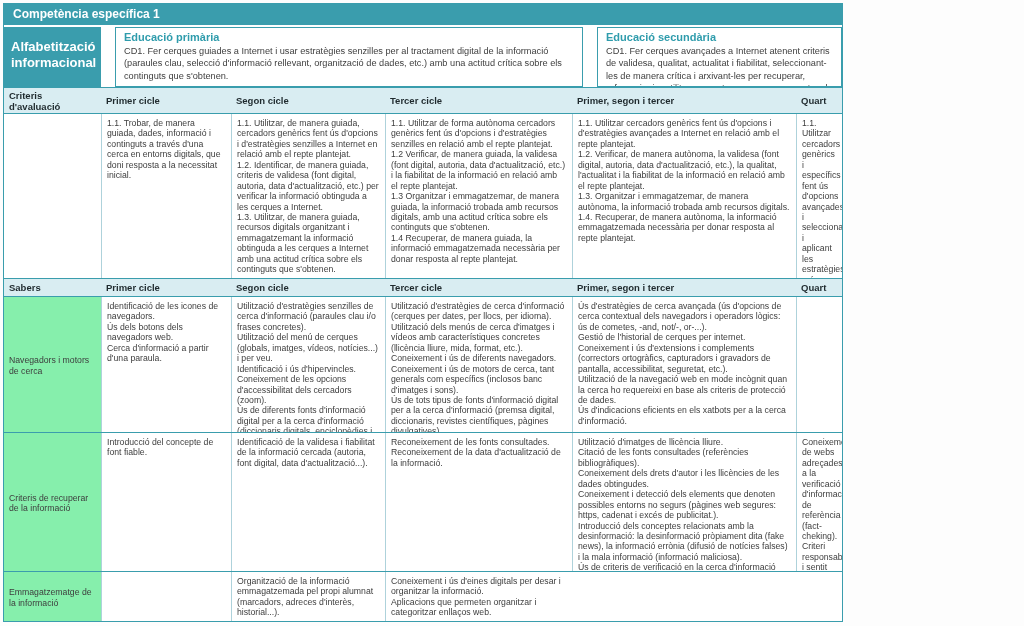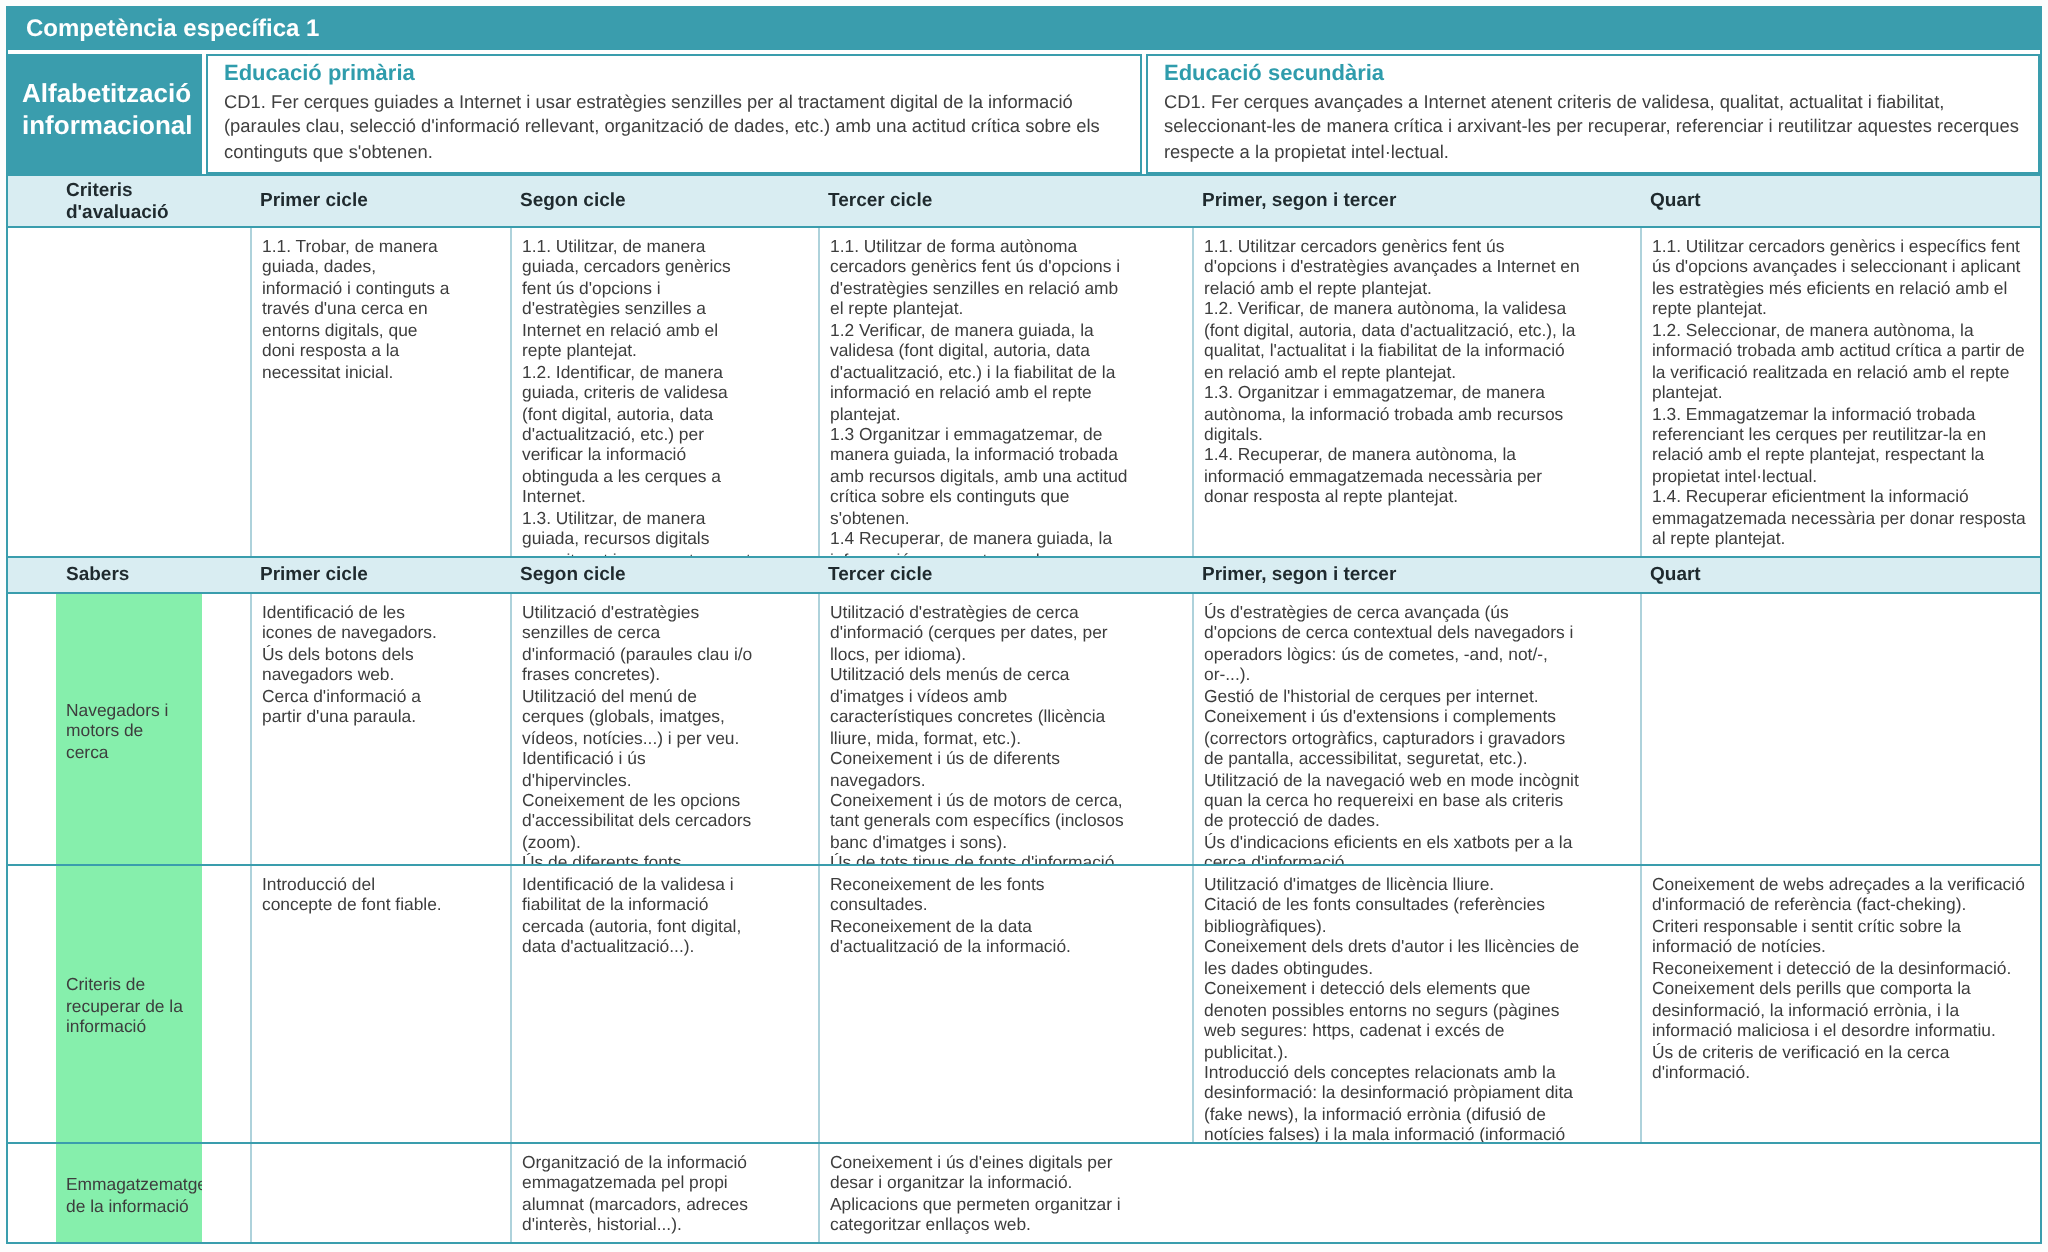--- a/index.html
+++ b/index.html
@@ -1,21 +1,21 @@
 <!DOCTYPE html>
 <html lang="ca"><head>
 <meta charset="utf-8">
 <style>
   * { box-sizing: border-box; margin: 0; padding: 0; }
   html, body { width: 1024px; height: 626px; background: #fdfdfd; }
   body { font-family: "Liberation Sans", sans-serif; color: #3f3f3f; }
 
   .page {
     position: absolute; left: 3px; top: 3px;
-    width: 1018px; height: 619px;
+    width: 840px; height: 619px;
     background: #ffffff;
     border: 1.5px solid #3a9dad;
     overflow: hidden;
   }
 
   .titlebar {
     height: 21px;
     background: #3a9dad;
     color: #ffffff;
     font-size: 12px;
@@ -29,37 +29,37 @@
   .band2 { display: flex; height: 60px; }
   .side-label-teal {
     width: 97px; flex: 0 0 97px;
     background: #3a9dad; color: #fff;
     font-size: 13px; font-weight: bold;
     padding: 12px 2px 0 7px; line-height: 1.25;
   }
   .edu-box {
     background: #fff;
     border: 1px solid #3a9dad;
-    margin-left: 2px;
+    margin-left: 14px;
     padding: 3px 8px 2px 8px;
     overflow: hidden;
   }
   .edu-box.primaria { width: 468px; flex: 0 0 468px; }
   .edu-box.secundaria { flex: 1; }
   .edu-title { color: #2f9cac; font-size: 11px; font-weight: bold; margin-bottom: 2px; }
   .edu-desc { font-size: 9.2px; line-height: 1.35; color: #404040; white-space: pre-line; }
 
   
   .grid {
     display: grid;
     grid-template-columns: 97px 130px 154px 187px 224px 1fr;
     width: 100%;
     overflow: hidden;
   }
-  .grid > div { overflow: hidden; margin-left: 24px; }
+  .grid > div { overflow: hidden; }
 
   .header-row {
     background: #d9edf2;
     border-top: 1.2px solid #3a9dad;
     border-bottom: 1.2px solid #3a9dad;
   }
   .header-row .hcell {
     font-size: 9.5px; font-weight: bold; color: #1f2a2e;
     padding: 3px 5px; display: flex; align-items: center;
   }

